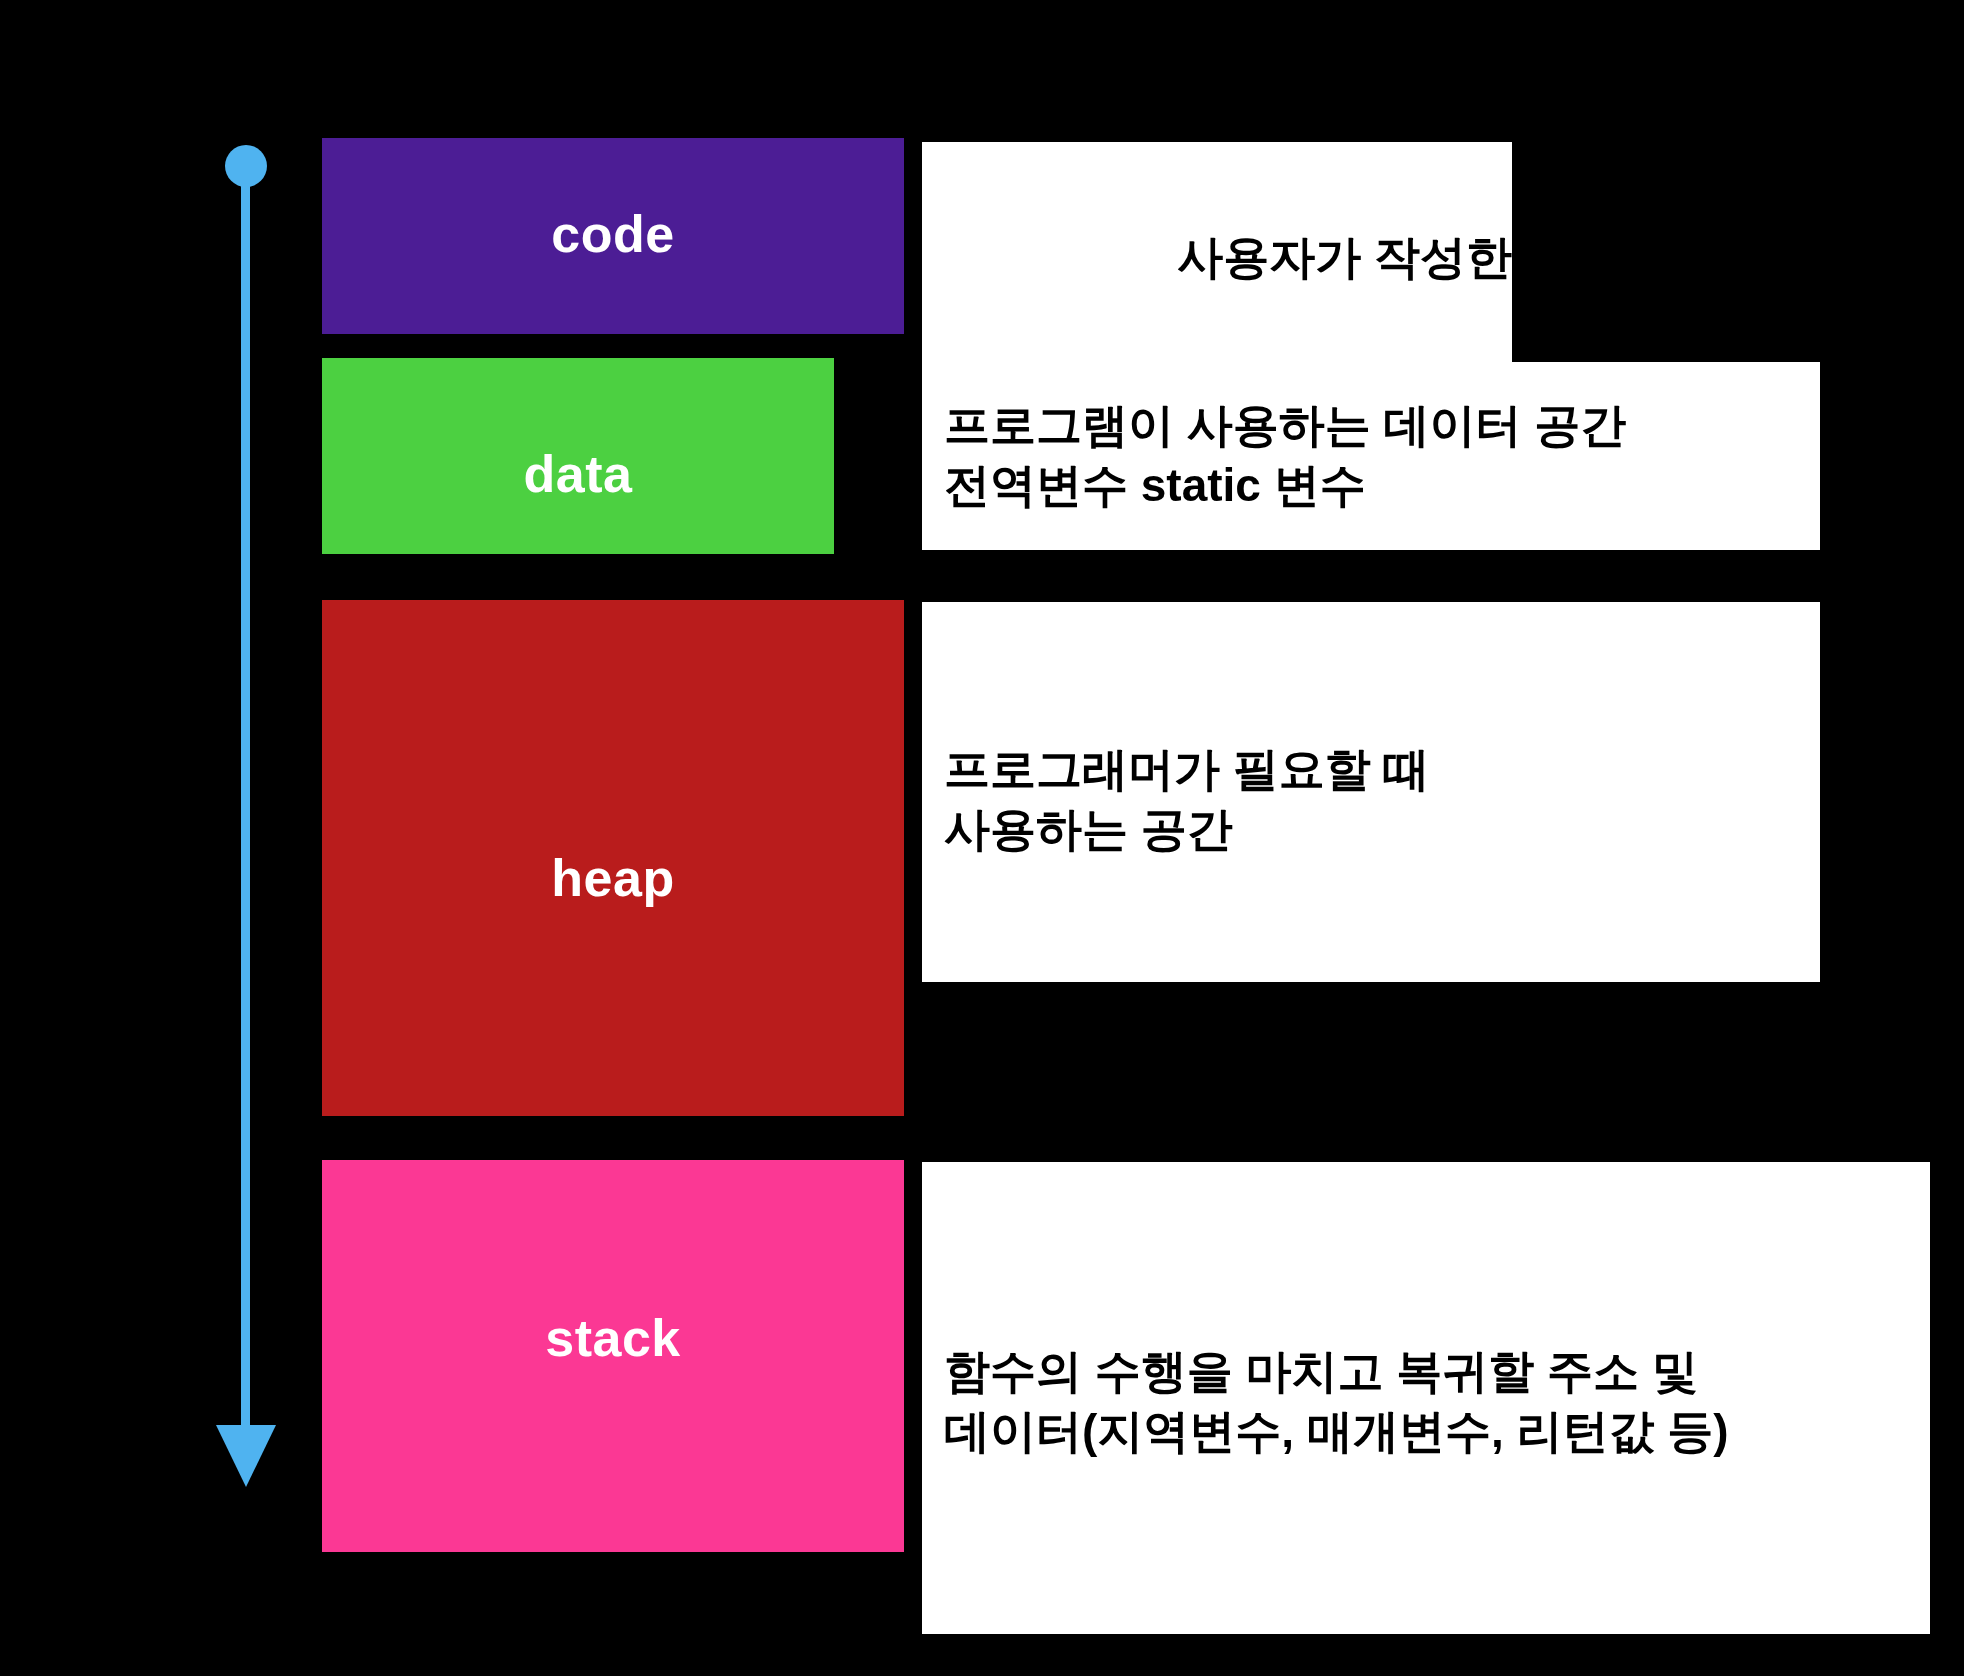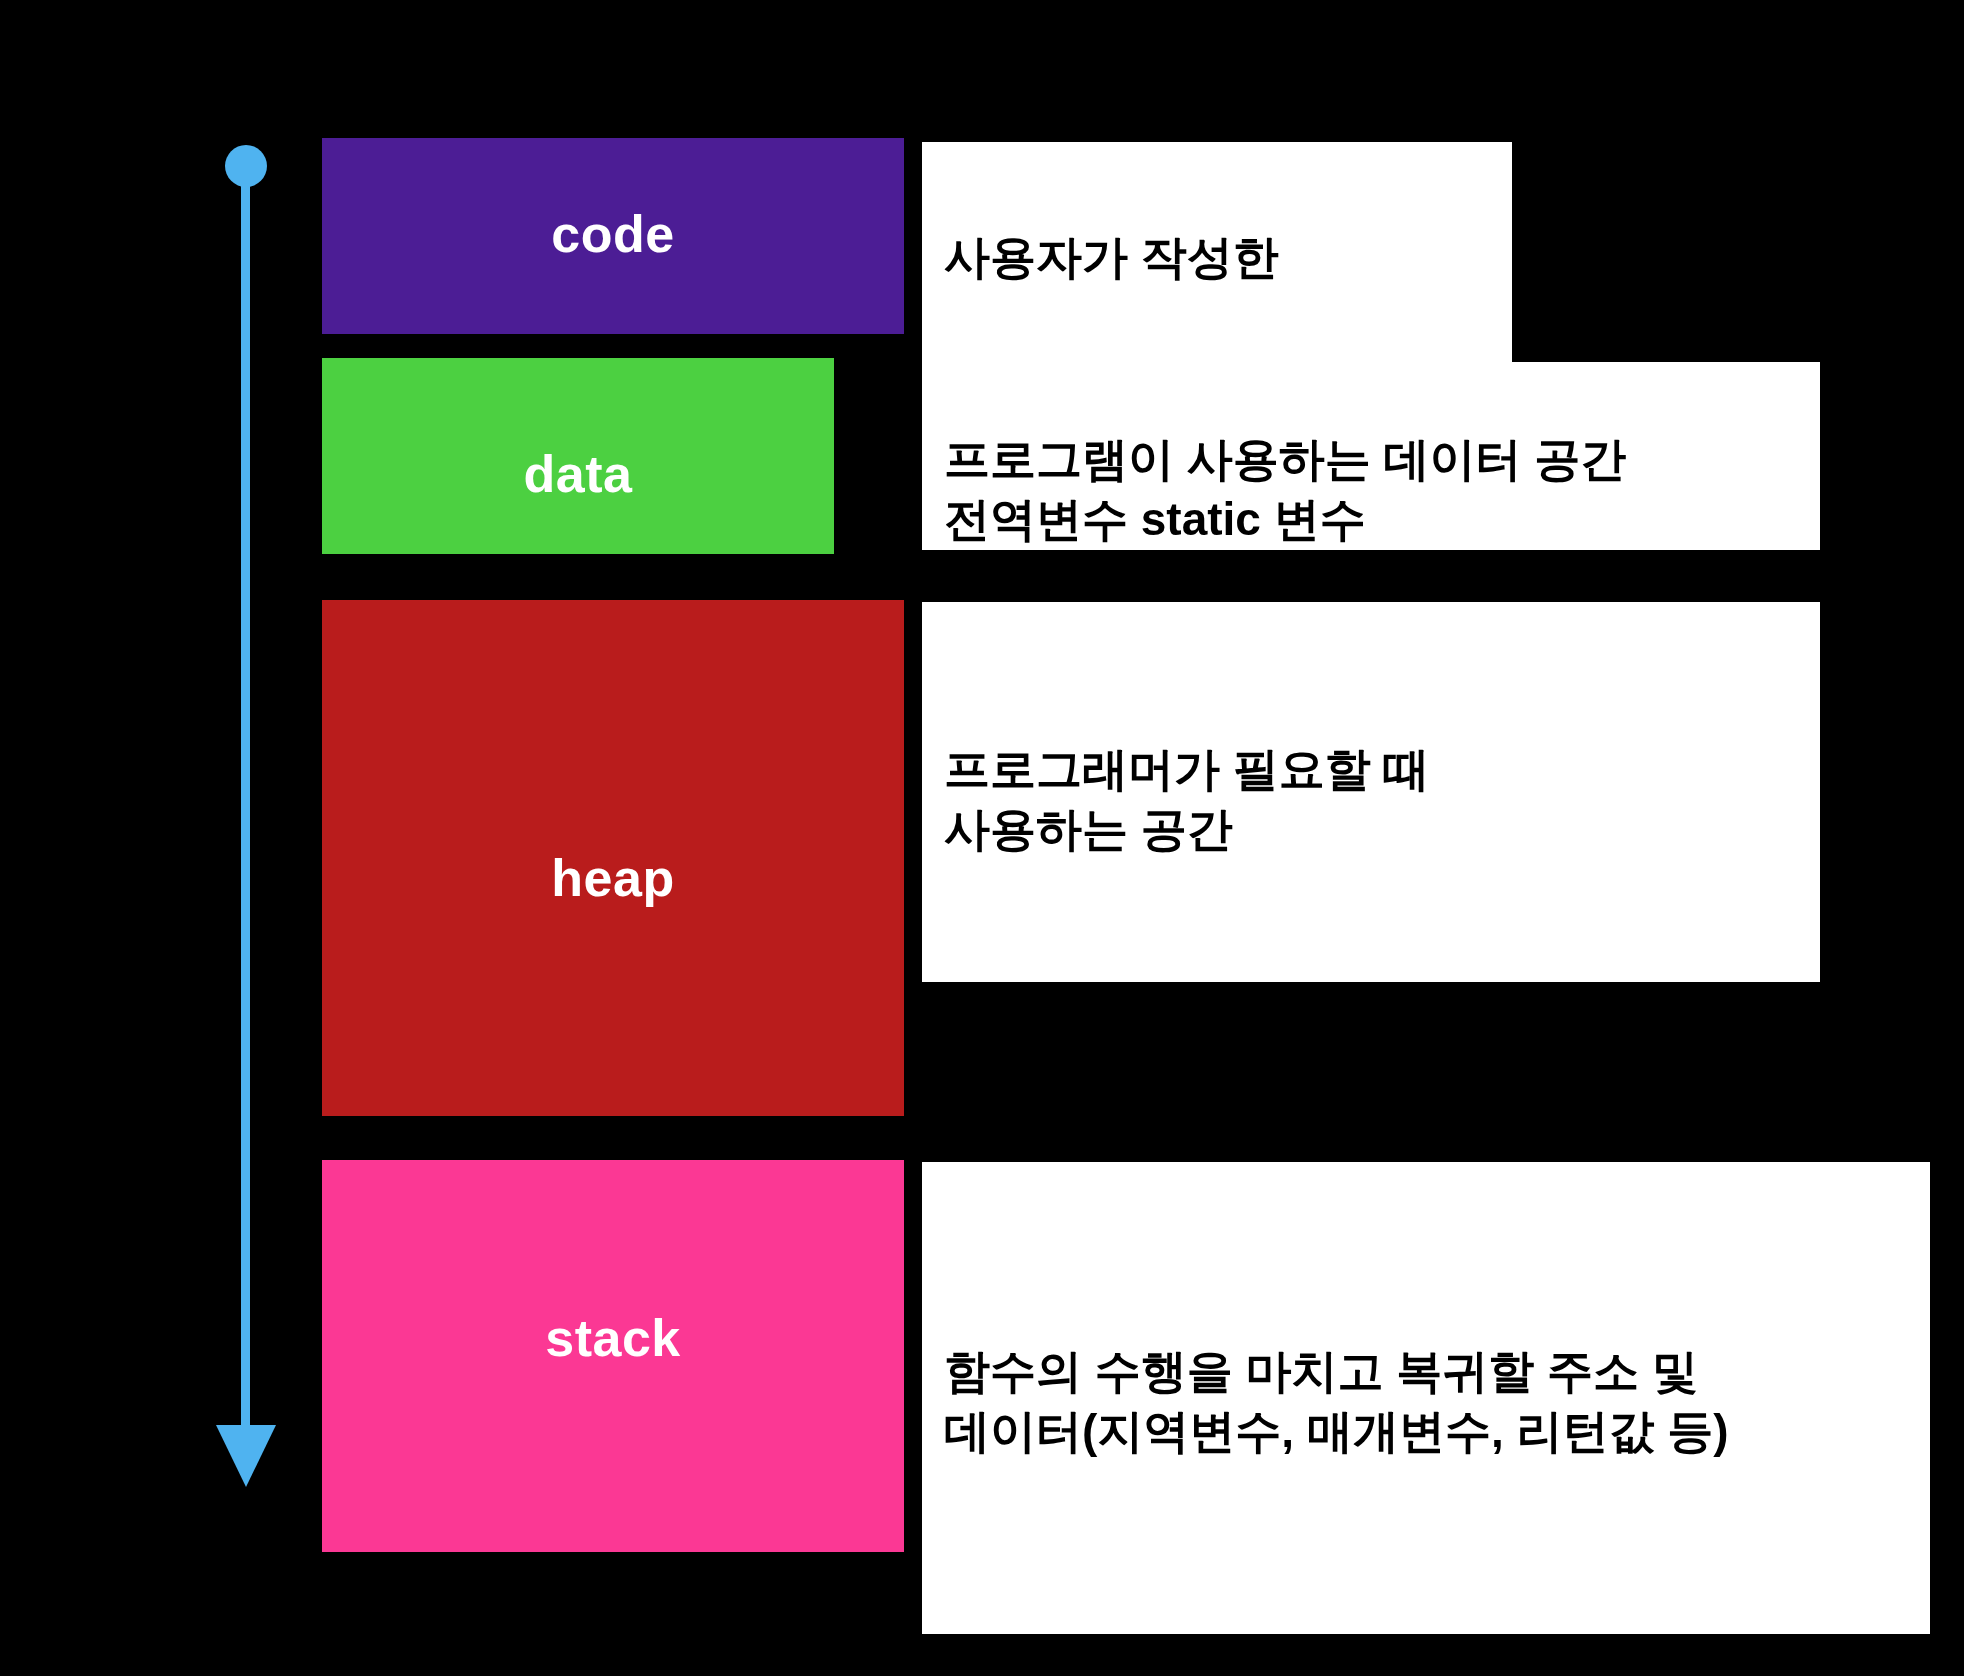--- a/index.html
+++ b/index.html
@@ -79,22 +79,22 @@
     color: #000000;
     box-sizing: border-box;
     display: flex;
     flex-direction: column;
     justify-content: center;
     padding-left: 22px;
     font-size: 46px;
     font-weight: 700;
     line-height: 1.30;
   }
-  .desc-code  { left: 922px; top: 142px;  width: 590px; height: 232px; }
-  .desc-data  { left: 922px; top: 362px;  width: 898px; height: 188px; justify-content: flex-end; }
+  .desc-code  { left: 922px; top: 142px;  width: 590px; height: 232px; align-items: flex-end; }
+  .desc-data  { left: 922px; top: 362px;  width: 898px; height: 188px; }
   .desc-heap  { left: 922px; top: 602px;  width: 898px; height: 380px; }
   .desc-stack { left: 922px; top: 1162px; width: 1008px; height: 472px; }
 
   .desc-line { white-space: nowrap; }
   .desc-heap .desc-line  { transform: translateY(8px); }
   .desc-stack .desc-line { transform: translateY(4px); }
 </style>
 </head>
 <body>
 

